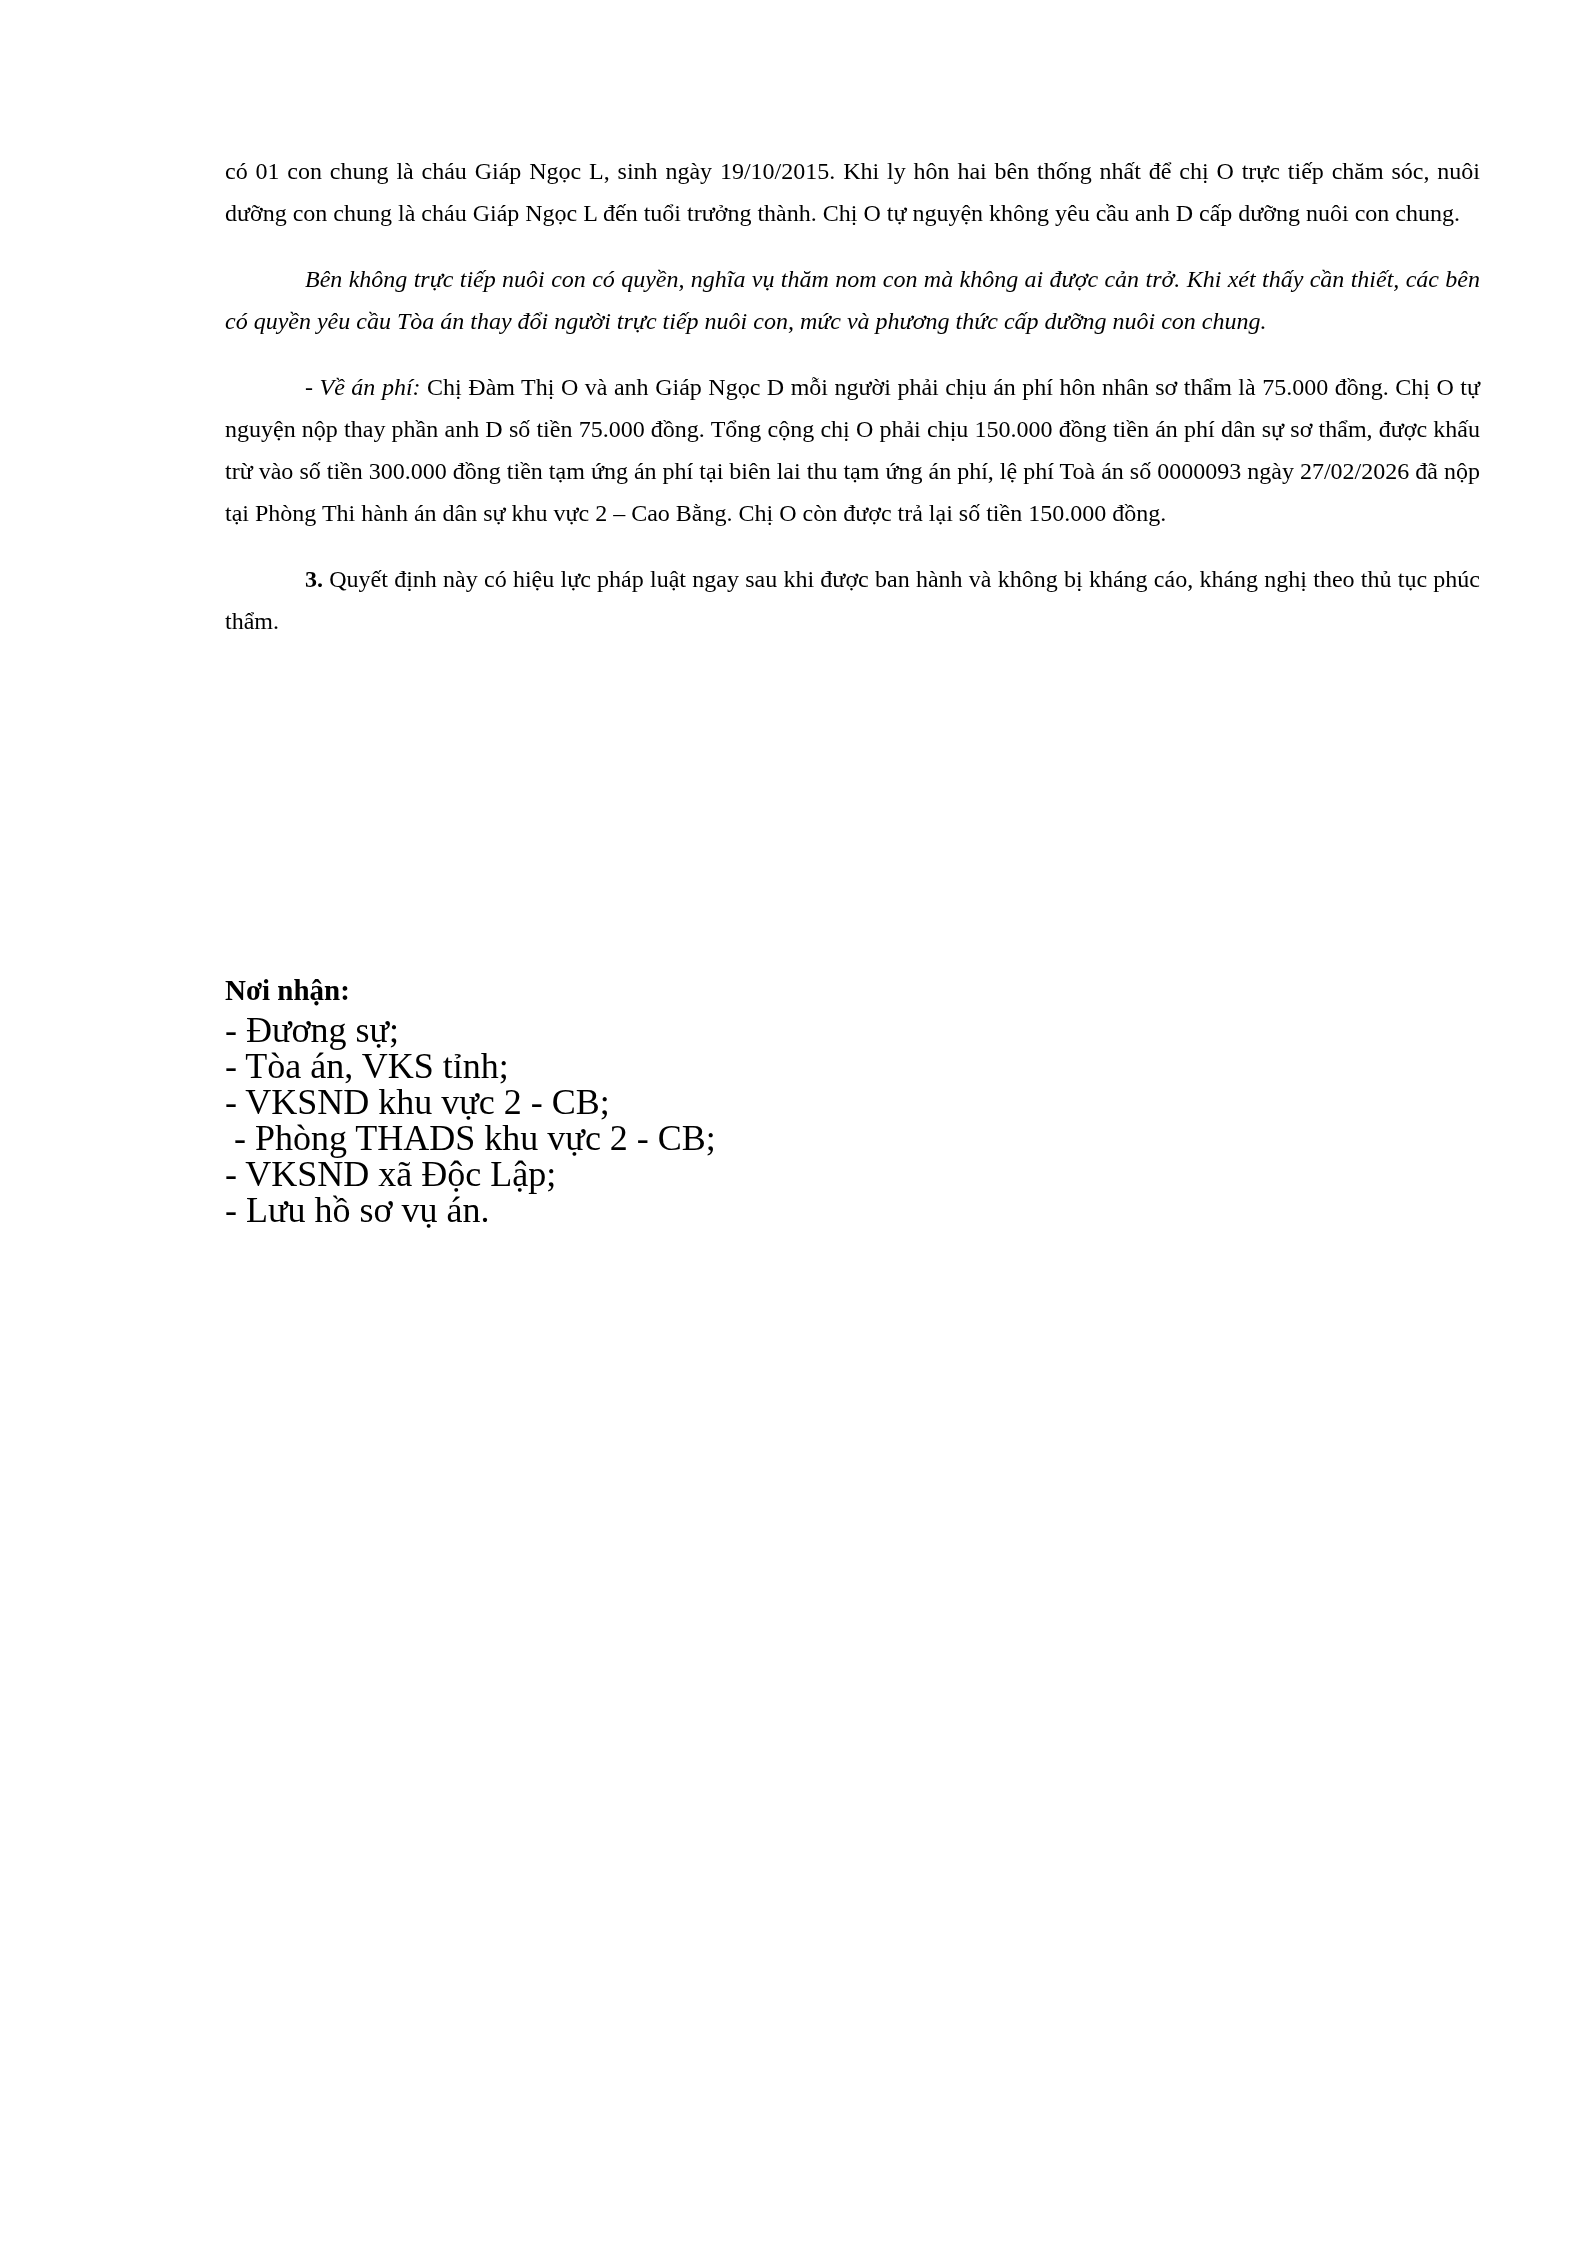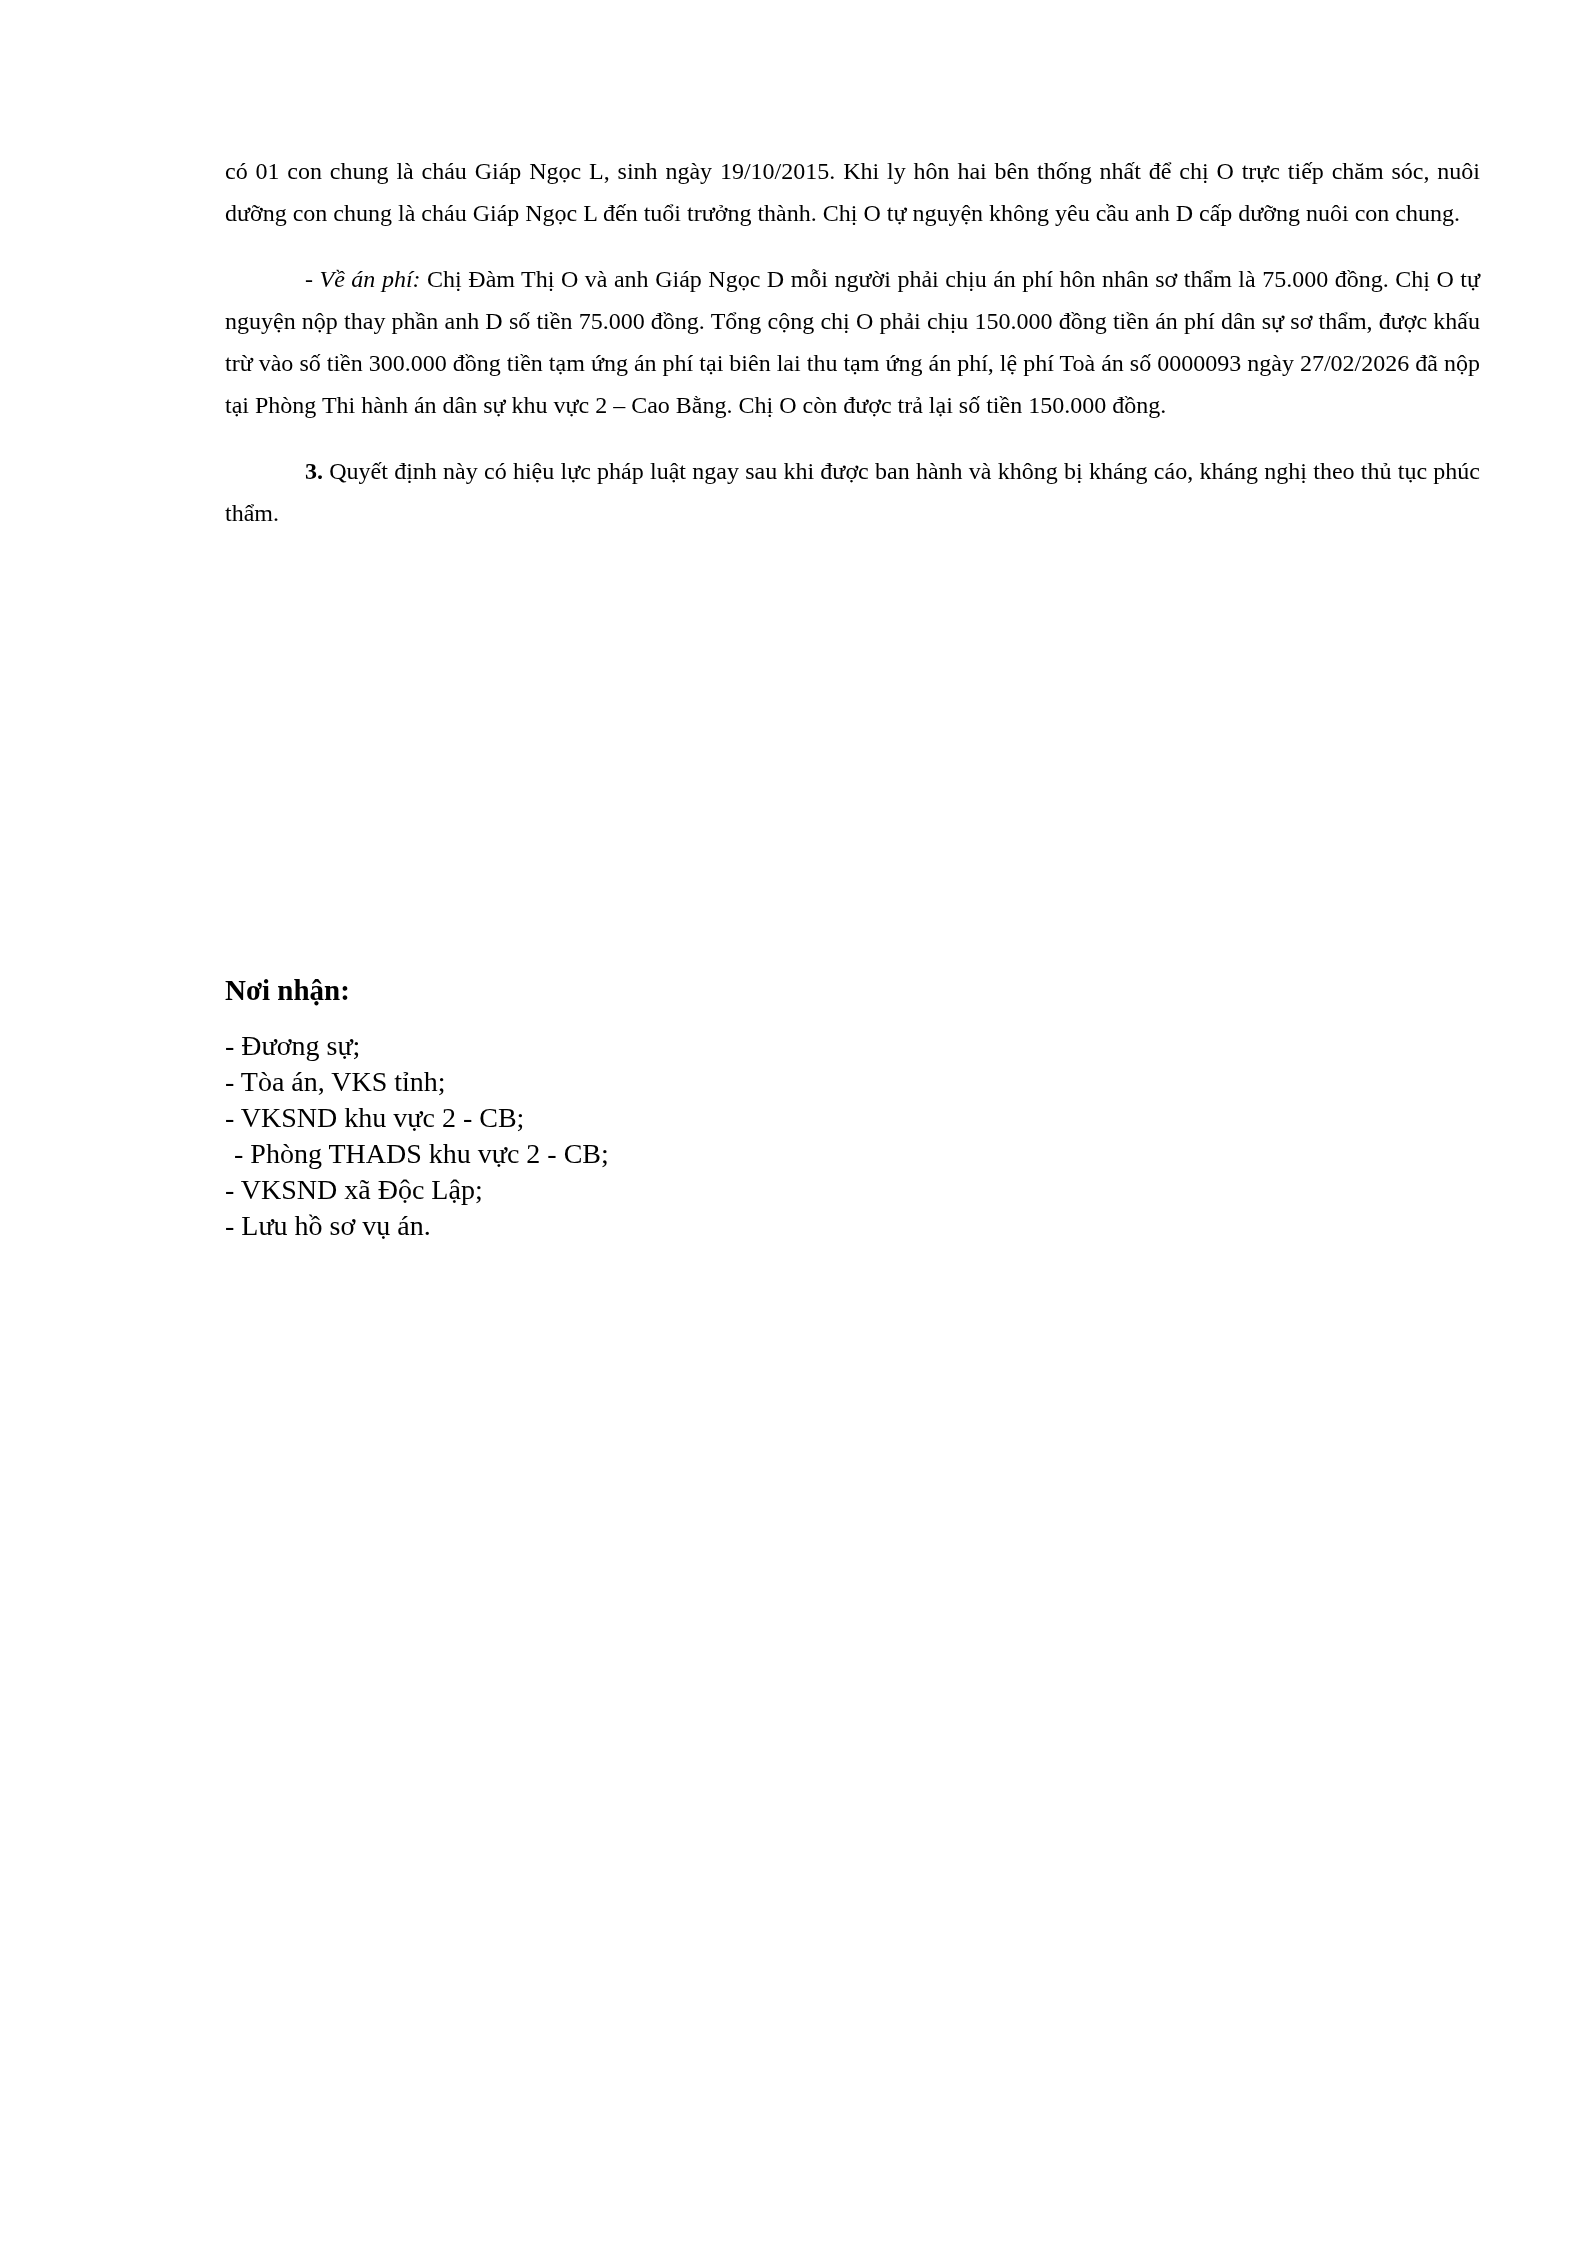--- a/index.html
+++ b/index.html
@@ -41,23 +41,23 @@
     left: 225px;
     top: 970px;
   }
   .recipients-label {
     font-weight: bold;
     font-size: 29px;
     line-height: 40px;
   }
   .recipients-list {
     list-style: none;
-    margin: 18px 0 0 0;
+    margin: 2px 0 0 0;
     padding: 0;
-    font-size: 28px;
+    font-size: 36px;
     line-height: 36px;
   }
   .recipients-list li.indented { padding-left: 9px; }
 
   .signature {
     position: absolute;
     left: 850px;
     top: 970px;
     width: 616px;
     text-align: center;
@@ -82,20 +82,21 @@
   }
 </style>
 </head>
 <body>
 
 <div class="page">
 
   <div class="doc-body">
     <p class="first">có 01 con chung là cháu Giáp Ngọc L, sinh ngày 19/10/2015. Khi ly hôn hai bên thống nhất để chị O trực tiếp chăm sóc, nuôi dưỡng con chung là cháu Giáp Ngọc L đến tuổi trưởng thành. Chị O tự nguyện không yêu cầu anh D cấp dưỡng nuôi con chung.</p>
 
+    <p class="italic">Bên không trực tiếp nuôi con có quyền, nghĩa vụ thăm nom con mà không ai được cản trở. Khi xét thấy cần thiết, các bên có quyền yêu cầu Tòa án thay đổi người trực tiếp nuôi con, mức và phương thức cấp dưỡng nuôi con chung.</p>
 
 
     <p><span class="italic">- Về án phí:</span> <span>Chị Đàm Thị O và anh Giáp Ngọc D mỗi người phải chịu án phí hôn nhân sơ thẩm là 75.000 đồng. Chị O tự nguyện nộp thay phần anh D số tiền 75.000 đồng. Tổng cộng chị O phải chịu 150.000 đồng tiền án phí dân sự sơ thẩm, được khấu trừ vào số tiền 300.000 đồng tiền tạm ứng án phí tại biên lai thu tạm ứng án phí, lệ phí Toà án số 0000093 ngày 27/02/2026 đã nộp tại Phòng Thi hành án dân sự khu vực 2 – Cao Bằng. Chị O còn được trả lại số tiền 150.000 đồng.</span></p>
 
     <p><span class="bold">3.</span> <span>Quyết định này có hiệu lực pháp luật ngay sau khi được ban hành và không bị kháng cáo, kháng nghị theo thủ tục phúc thẩm.</span></p>
   </div>
 
   <div class="recipients">
     <div class="recipients-label">Nơi nhận:</div>
     <ul class="recipients-list">

